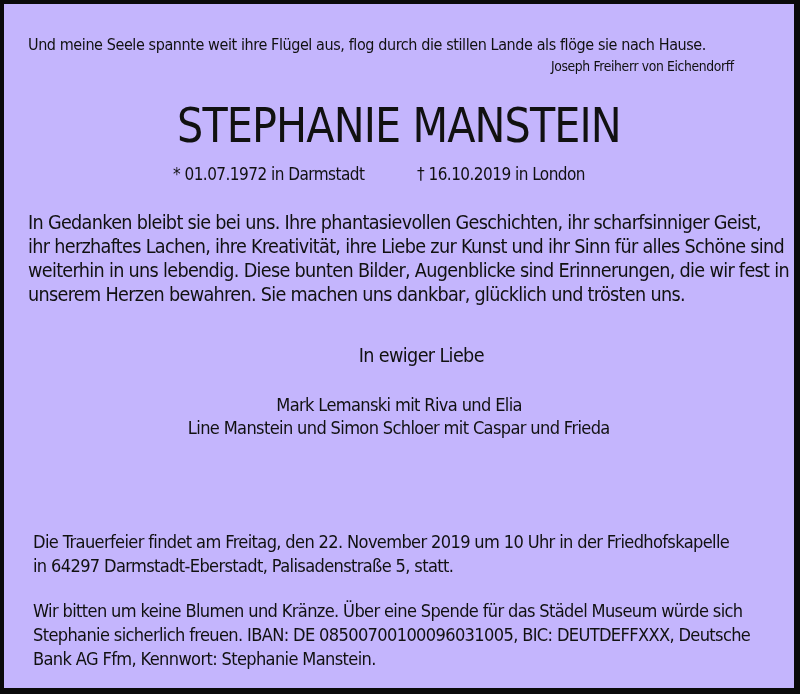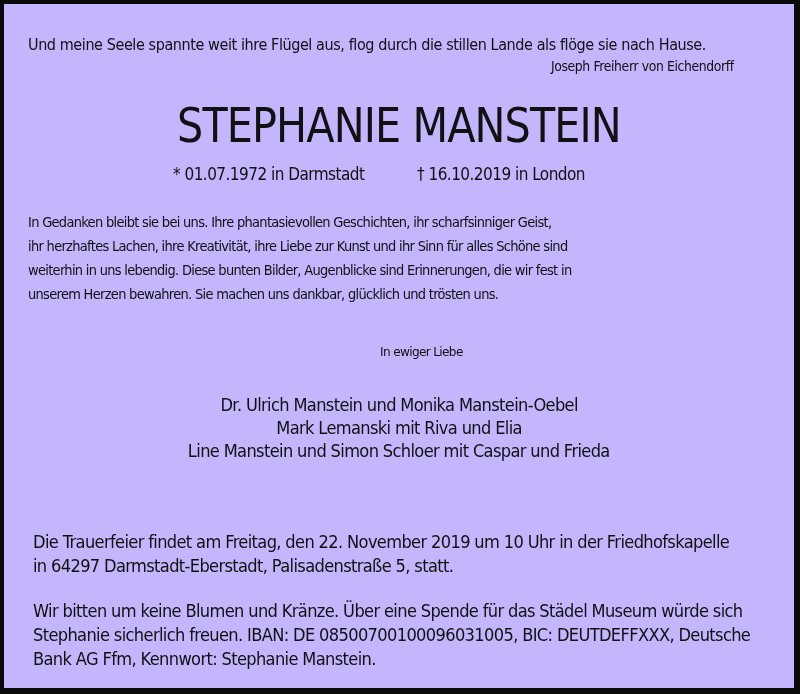--- a/index.html
+++ b/index.html
@@ -69,35 +69,35 @@
     .death {
       left: 413px;
       transform: scaleX(0.9);
       transform-origin: left top;
     }
     .paragraph {
       position: absolute;
       left: 24px;
       top: 206px;
       width: 770px;
-      font-size: 14px;
+      font-size: 19px;
       line-height: 24px;
       letter-spacing: -0.75px;
     }
     .paragraph div {
       white-space: nowrap;
       transform: scaleX(0.93);
       transform-origin: left top;
     }
     .centered {
       position: absolute;
       left: 0;
       right: 0;
       text-align: center;
-      font-size: 13px;
+      font-size: 19px;
       letter-spacing: -0.7px;
       white-space: nowrap;
       padding-left: 44px;
     }
     .centered span {
       display: inline-block;
       transform: scaleX(0.93);
     }
     .closing { top: 340px; }
     .mourners {
@@ -147,21 +147,20 @@
     <div>ihr herzhaftes Lachen, ihre Kreativität, ihre Liebe zur Kunst und ihr Sinn für alles Schöne sind</div>
     <div>weiterhin in uns lebendig. Diese bunten Bilder, Augenblicke sind Erinnerungen, die wir fest in</div>
     <div>unserem Herzen bewahren. Sie machen uns dankbar, glücklich und trösten uns.</div>
   </div>
 
   <div class="centered closing">
     <span>In ewiger Liebe</span>
   </div>
 
   <div class="mourners">
-    <div><span>Dr. Ulrich Manstein und Monika Manstein-Oebel</span></div>
     <div><span>Mark Lemanski mit Riva und Elia</span></div>
     <div><span>Line Manstein und Simon Schloer mit Caspar und Frieda</span></div>
   </div>
 
   <div class="service">
     <div>Die Trauerfeier findet am Freitag, den 22. November 2019 um 10 Uhr in der Friedhofskapelle</div>
     <div>in 64297 Darmstadt-Eberstadt, Palisadenstraße 5, statt.</div>
   </div>
 
   <div class="donation">

